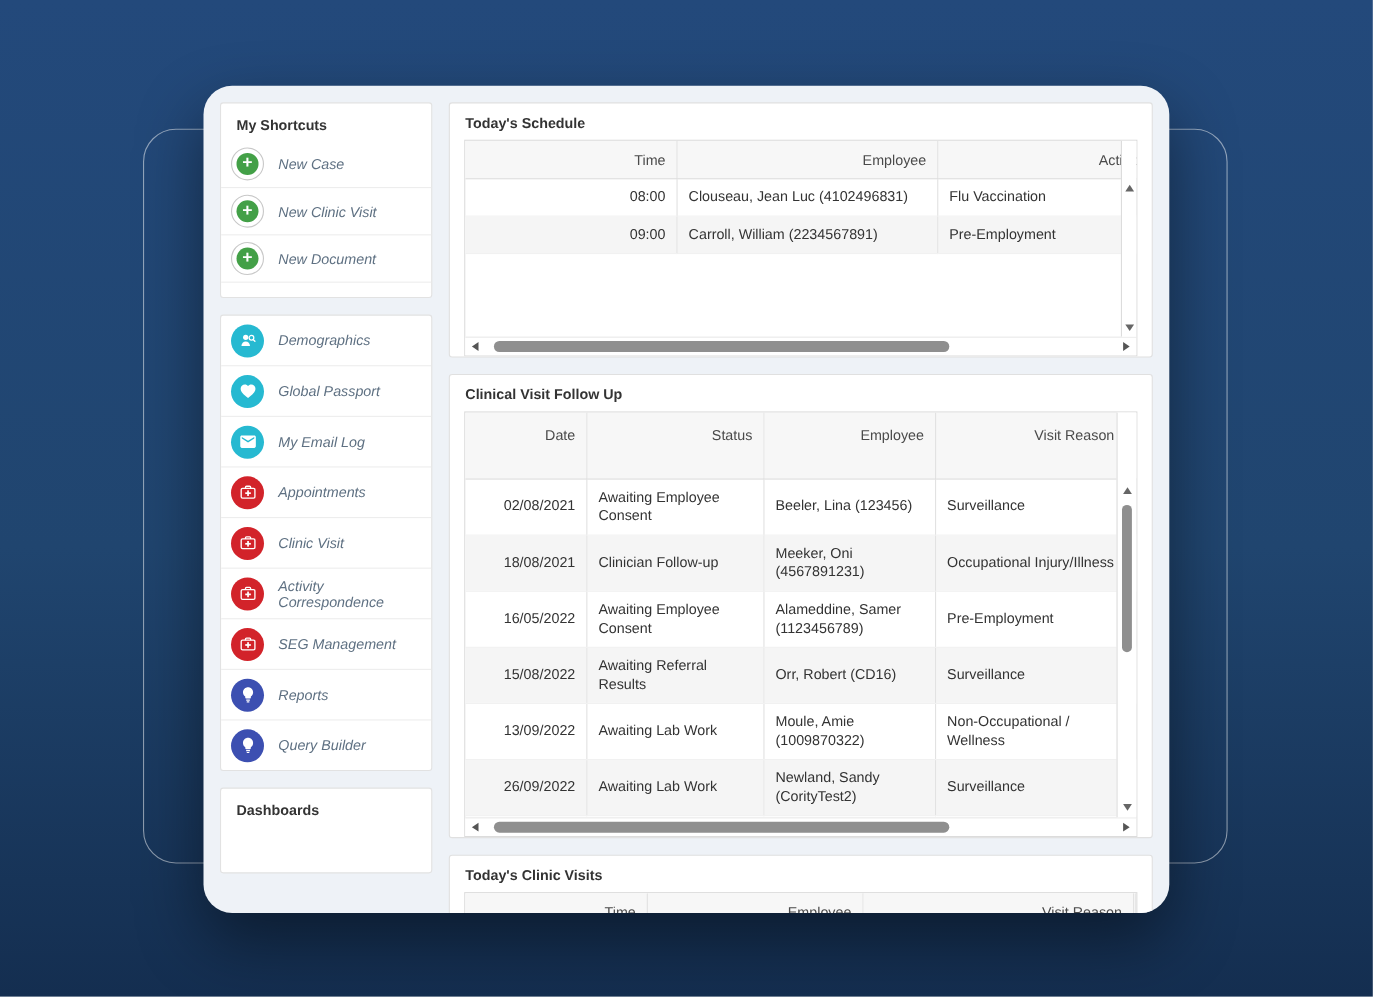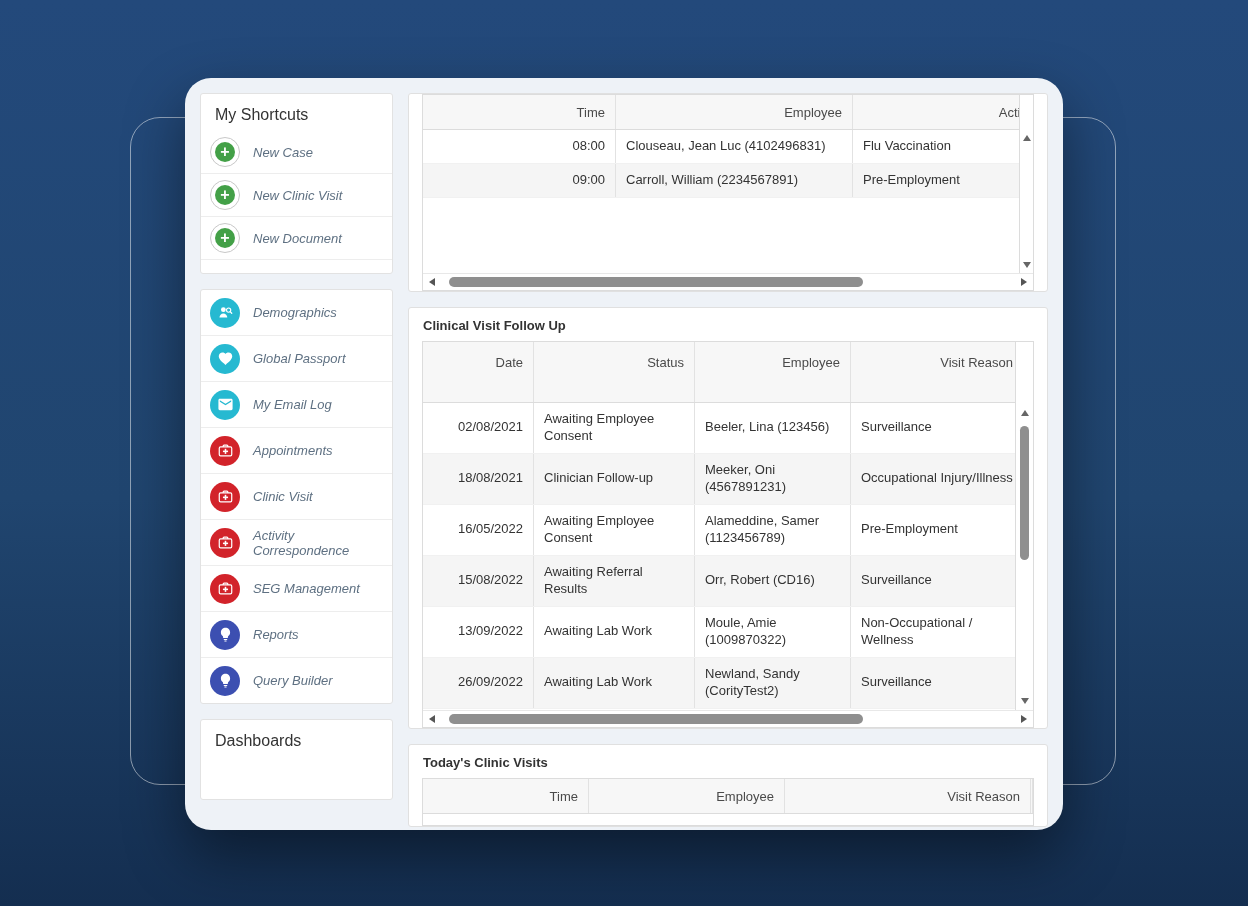--- a/index.html
+++ b/index.html
@@ -13,21 +13,21 @@
     border:1px solid rgba(255,255,255,.5);border-radius:30px;box-sizing:border-box;
   }
   .window{
     position:absolute;left:185px;top:78px;width:878px;height:752px;
     background:#eef2f7;border-radius:26px;box-shadow:0 25px 60px rgba(0,0,0,.45);
     overflow:hidden;display:flex;gap:15px;padding:15px;box-sizing:border-box;
   }
   
   .sidebar{width:193px;flex:none;}
   .card{background:#fff;border:1px solid #e2e2e2;border-radius:3px;margin-bottom:15px;}
-  .card-title{font-size:16px;font-weight:normal;color:#333;padding:12px 14px 7px;}
+  .card-title{font-size:13px;font-weight:bold;color:#333;padding:12px 14px 7px;}
   ul.menu{list-style:none;margin:0;padding:0;}
   .menu-item{display:flex;align-items:center;gap:13px;padding:0 8px 0 9px;border-top:1px solid #ededed;cursor:pointer;}
   .shortcuts .menu-item:first-child{border-top:none;}
   .shortcuts .menu-item{height:42px;}
   .he .menu-item{height:45px;}
   .he .menu-item:first-child{border-top:none;}
   .dash .menu-item{height:42px;border-top:none;padding-left:14px;}
   .card-footer{height:13px;border-top:1px solid #ededed;}
   .item-label{font-size:13px;color:#5e7082;font-style:italic;}
   .item-icon{flex:none;display:flex;align-items:center;justify-content:center;}
@@ -211,20 +211,21 @@
       <div class="card-title">Dashboards</div>
       <ul class="menu dash">
           <li class="menu-item"></li>
         </ul>
     </section>
   </aside>
 
   <main class="main">
 
     <section class="panel">
+      <div class="panel-title">Today's Schedule</div>
       <div class="table-block schedule">
         <div class="table-wrap">
           <table>
             <thead>
                 <tr>
                   <th class="c0">Time</th>
                   <th class="c1">Employee</th>
                   <th class="c2">Activity</th>
                   <th class="c3">Ap</th>
                 </tr>

